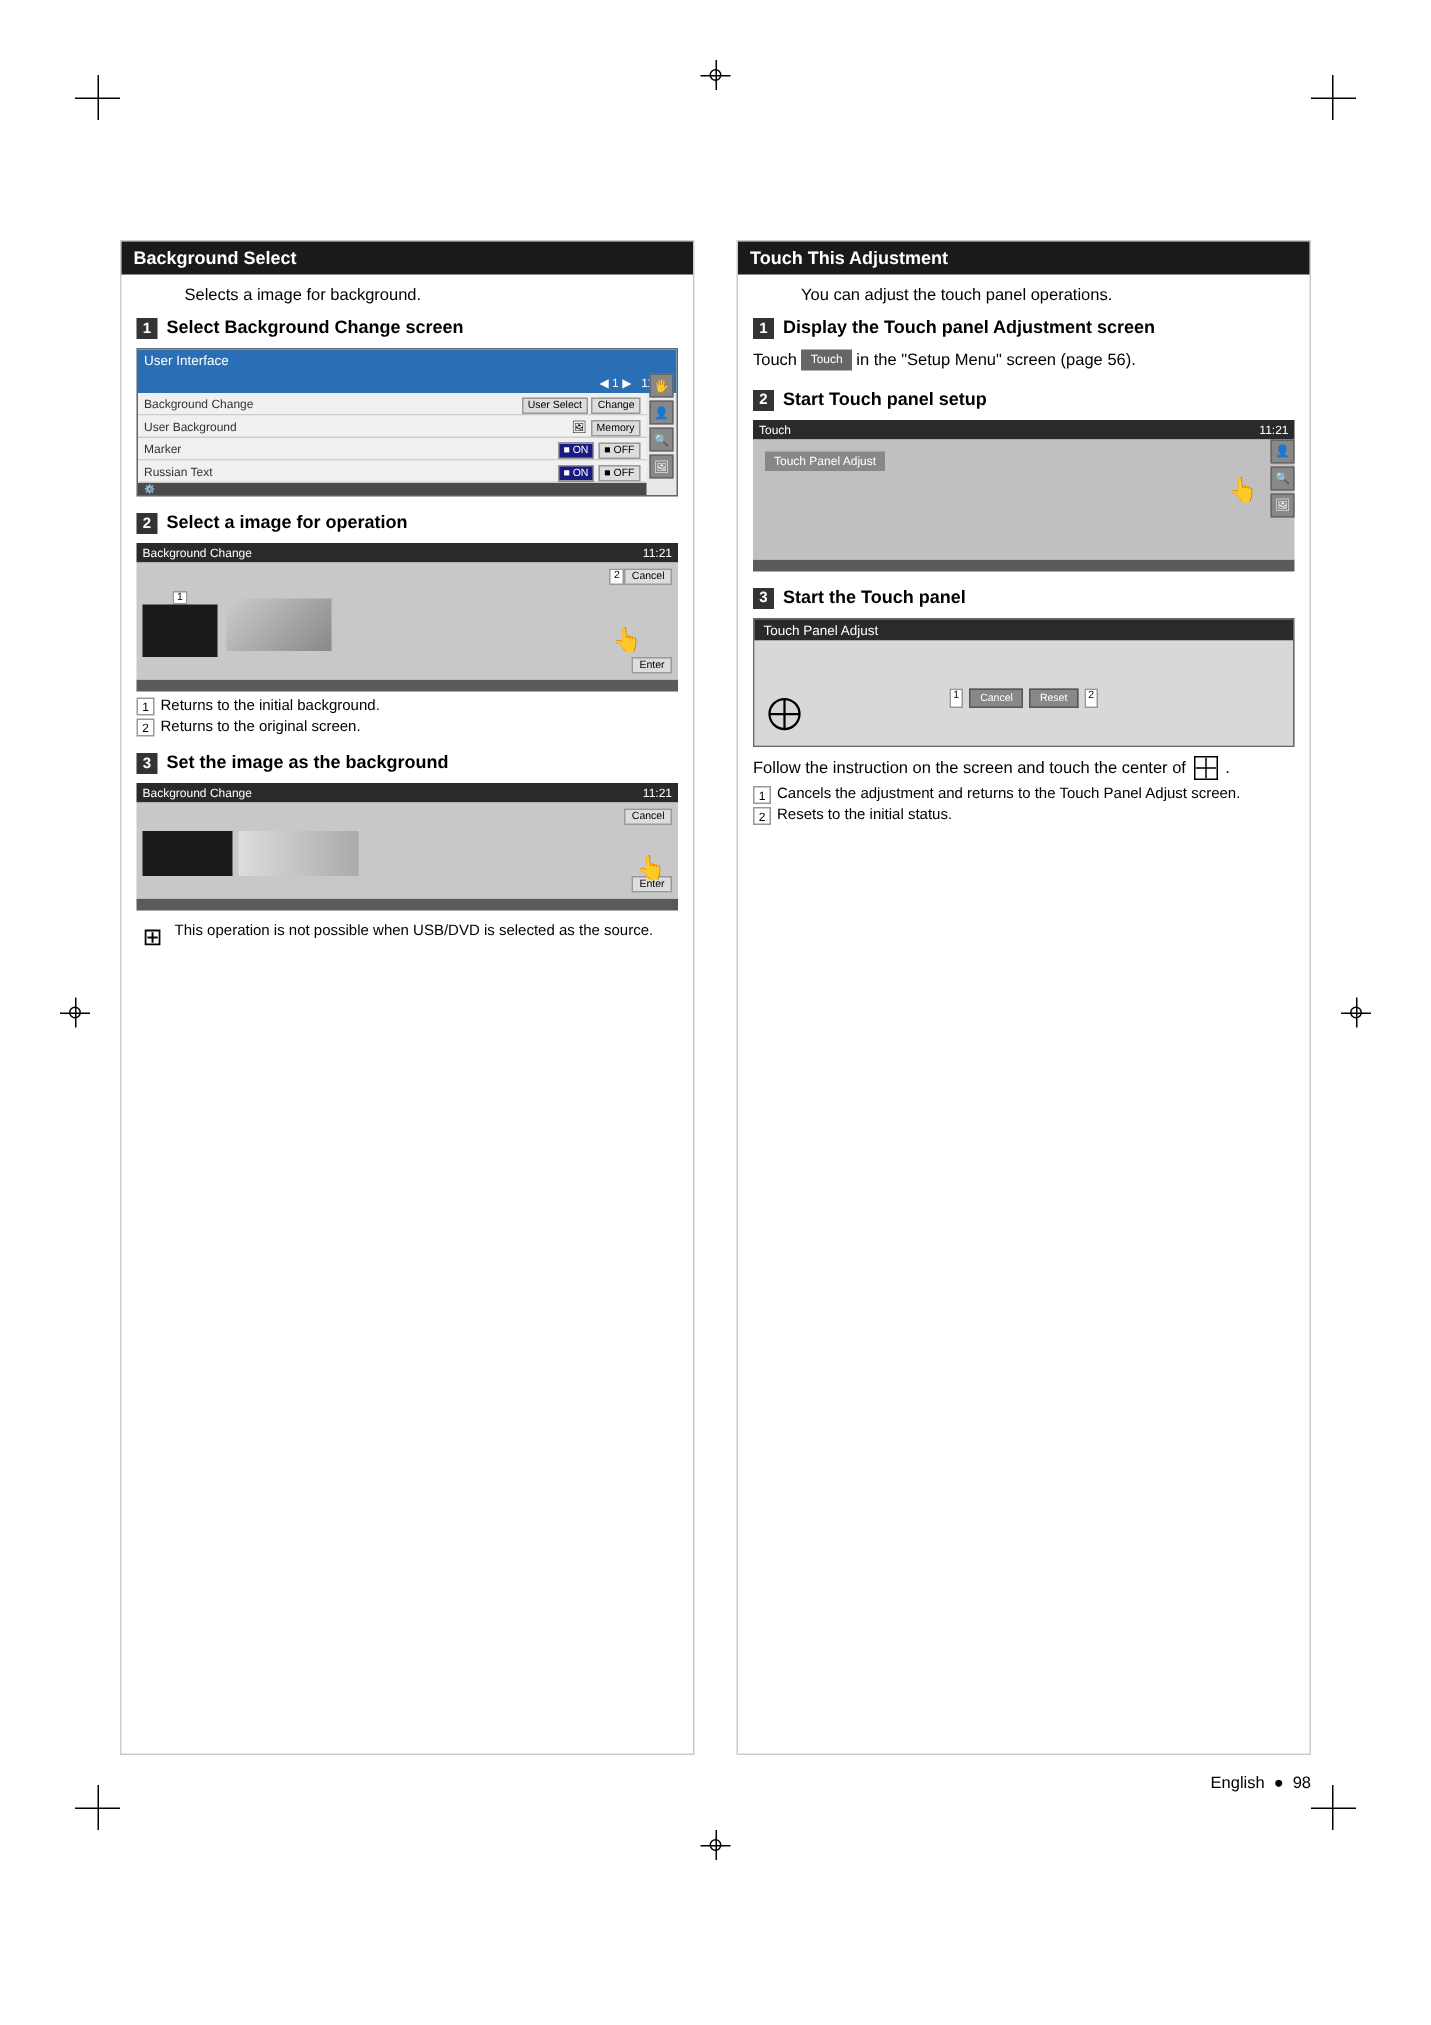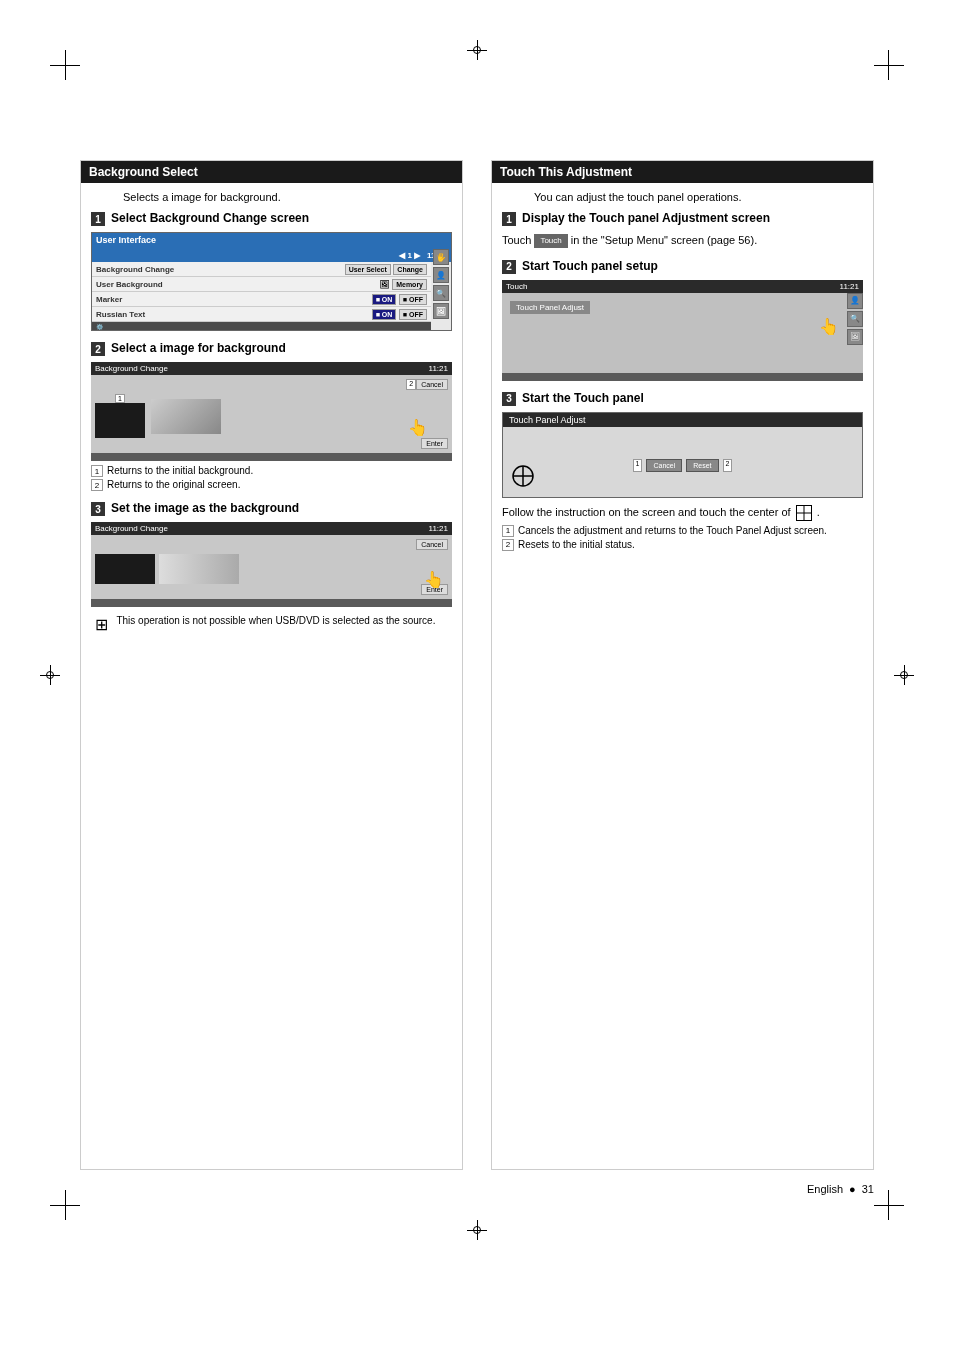--- a/index.html
+++ b/index.html
@@ -174,21 +174,20 @@
       border: 1px solid #666;
       background: #e8e8e8;
       margin: 6px 0;
       position: relative;
       overflow: hidden;
     }
 
     
     .ui-screen {
       font-size: 9px;
-      font-weight: bold;
     }
 
     .ui-screen-title {
       background: #2a6eb5;
       color: #fff;
       padding: 2px 4px;
       font-size: 9px;
       display: flex;
       justify-content: space-between;
     }
@@ -492,21 +491,21 @@
         <div class="screen-icons">
           <div class="screen-icon-btn">🖐</div>
           <div class="screen-icon-btn">👤</div>
           <div class="screen-icon-btn">🔍</div>
           <div class="screen-icon-btn">🖼</div>
         </div>
       </div>
 
       <div class="step-header" style="margin-top:10px;">
         <span class="step-num">2</span>
-        <span class="step-title">Select a image for background</span>
+        <span class="step-title">Select a image for operation</span>
       </div>
 
       <div style="position:relative;">
         <div class="bg-screen-header">
           <span>Background Change</span>
           <span>11:21</span>
         </div>
         <div style="background:#c8c8c8; padding:4px; min-height:60px; position:relative; display:flex; flex-direction:column;">
           <div style="display:flex; justify-content:flex-end; margin-bottom:4px;">
             <span class="num-badge">2</span>
@@ -663,14 +662,14 @@
       </ul>
 
     </div>
   </div>
 
 </div>
 
 <div class="page-footer">
   <span>English</span>
   <span>●</span>
-  <span>31</span>
+  <span>98</span>
 </div>
 
 </body></html>

